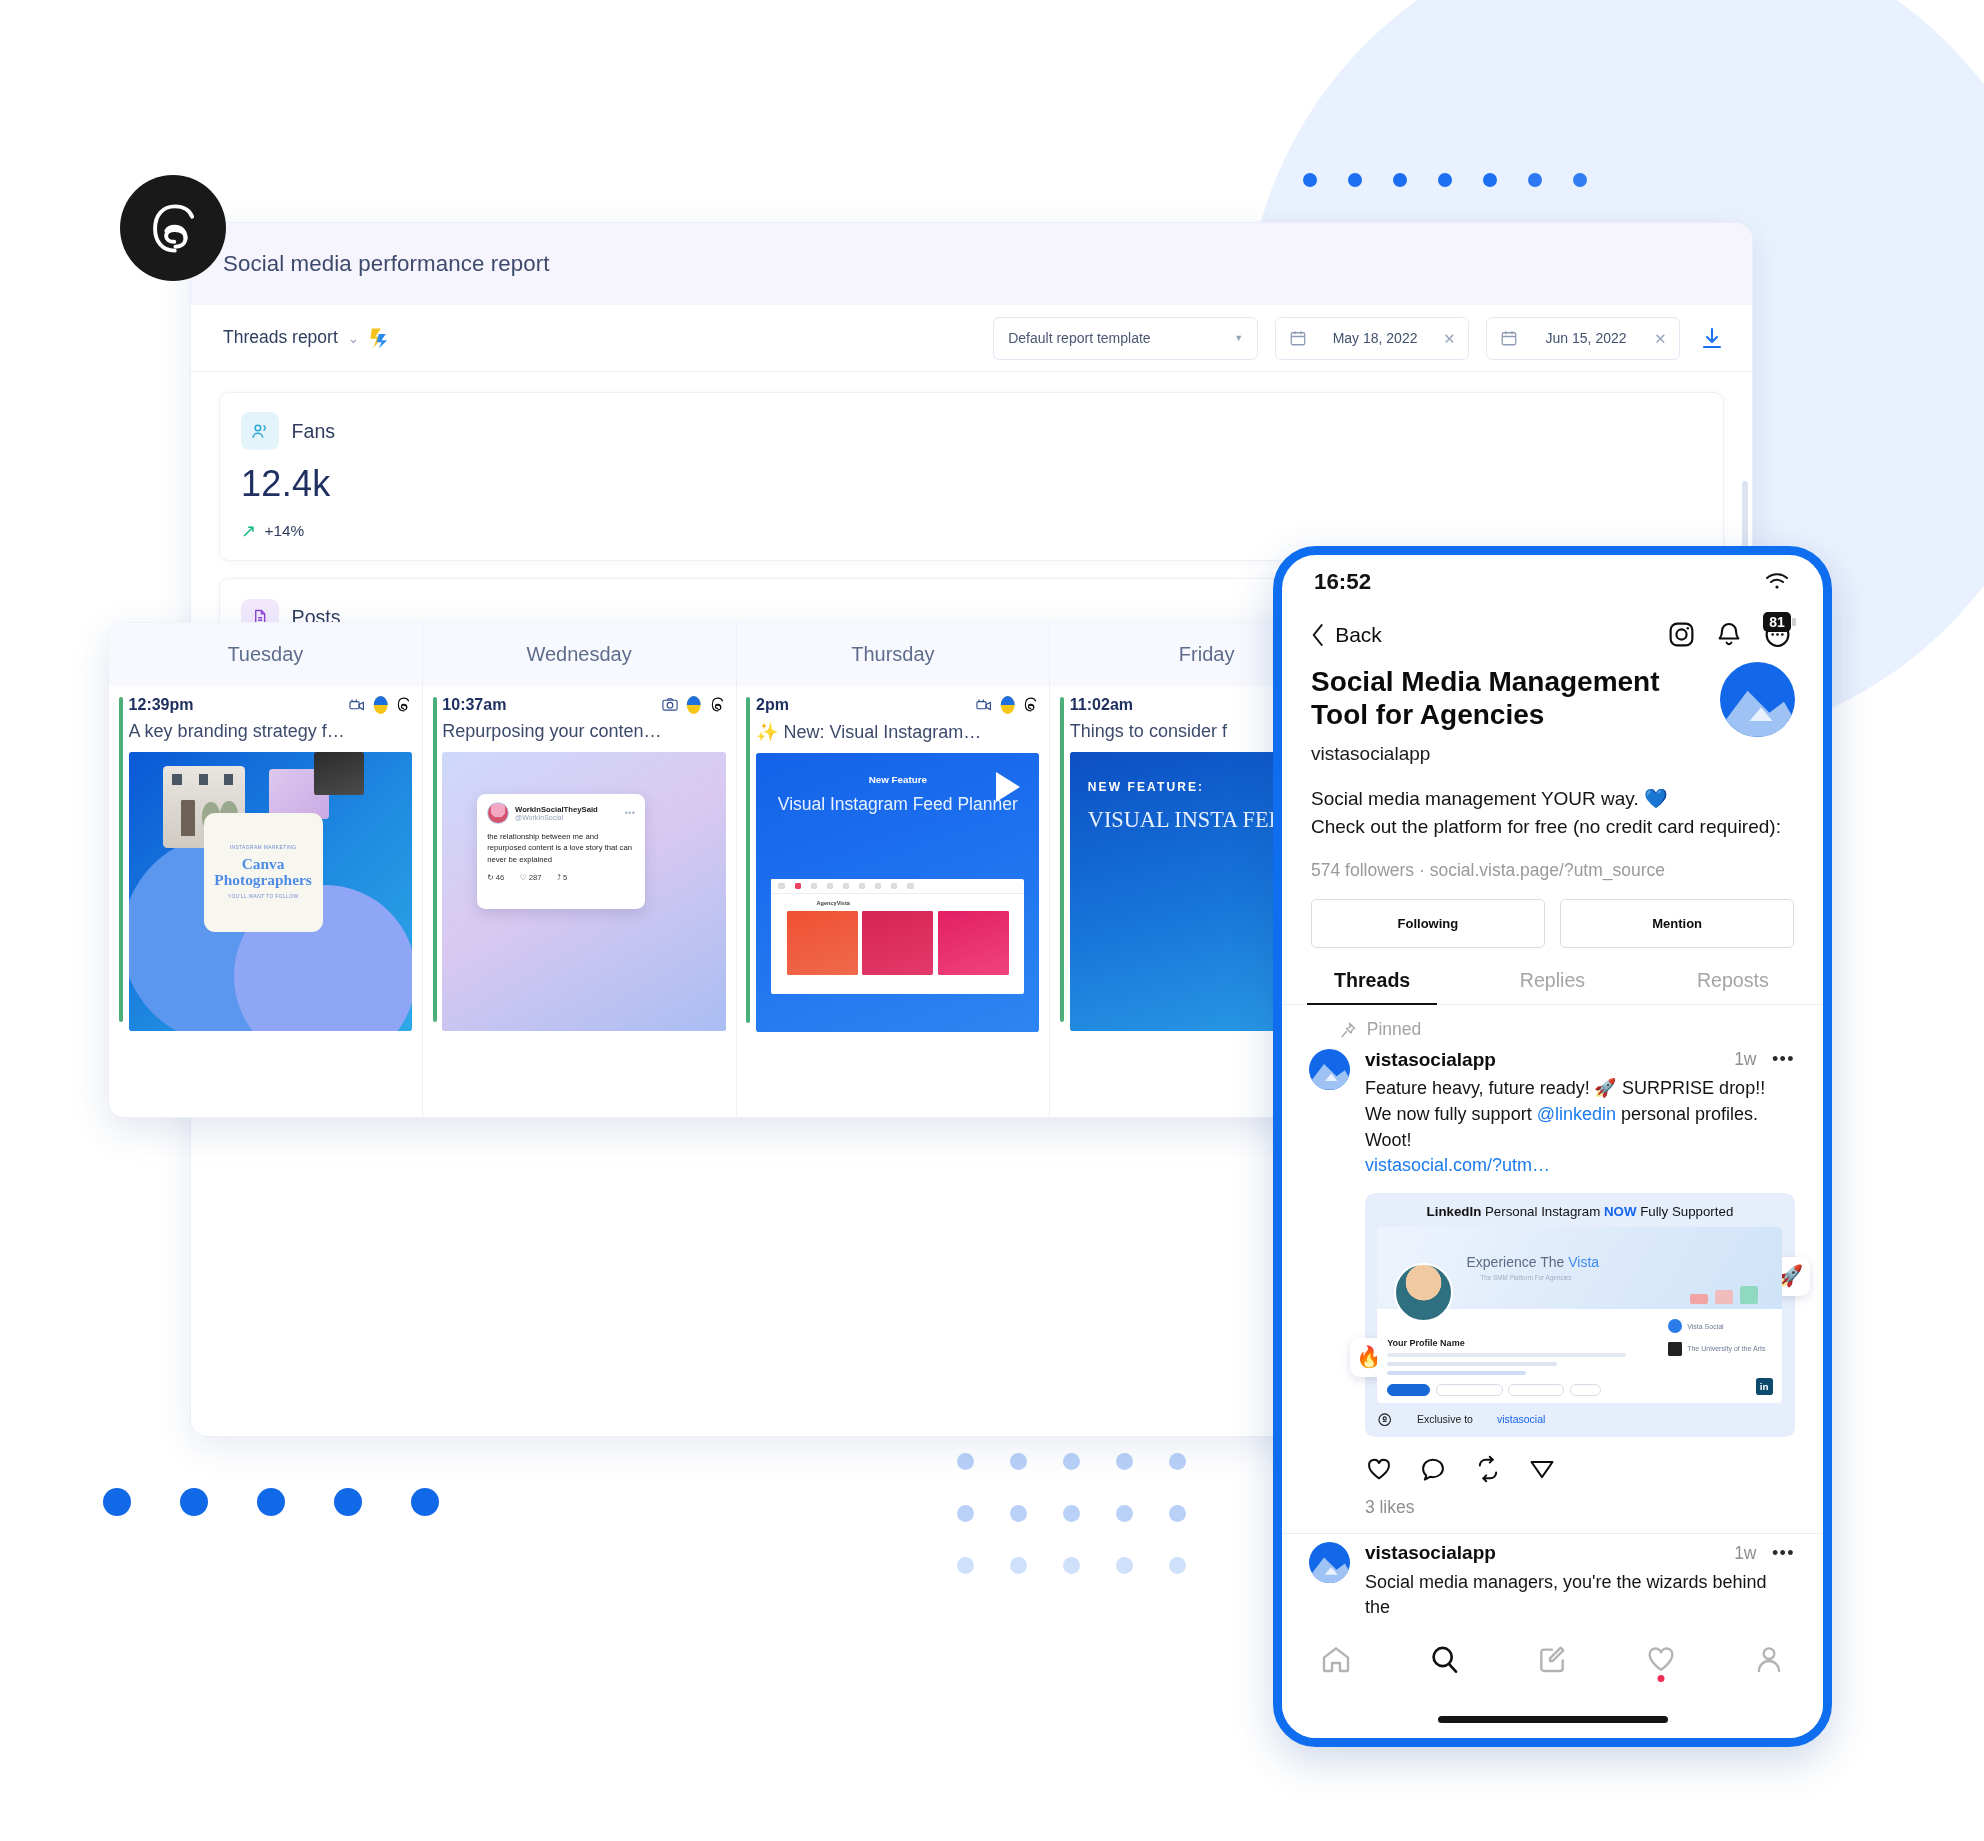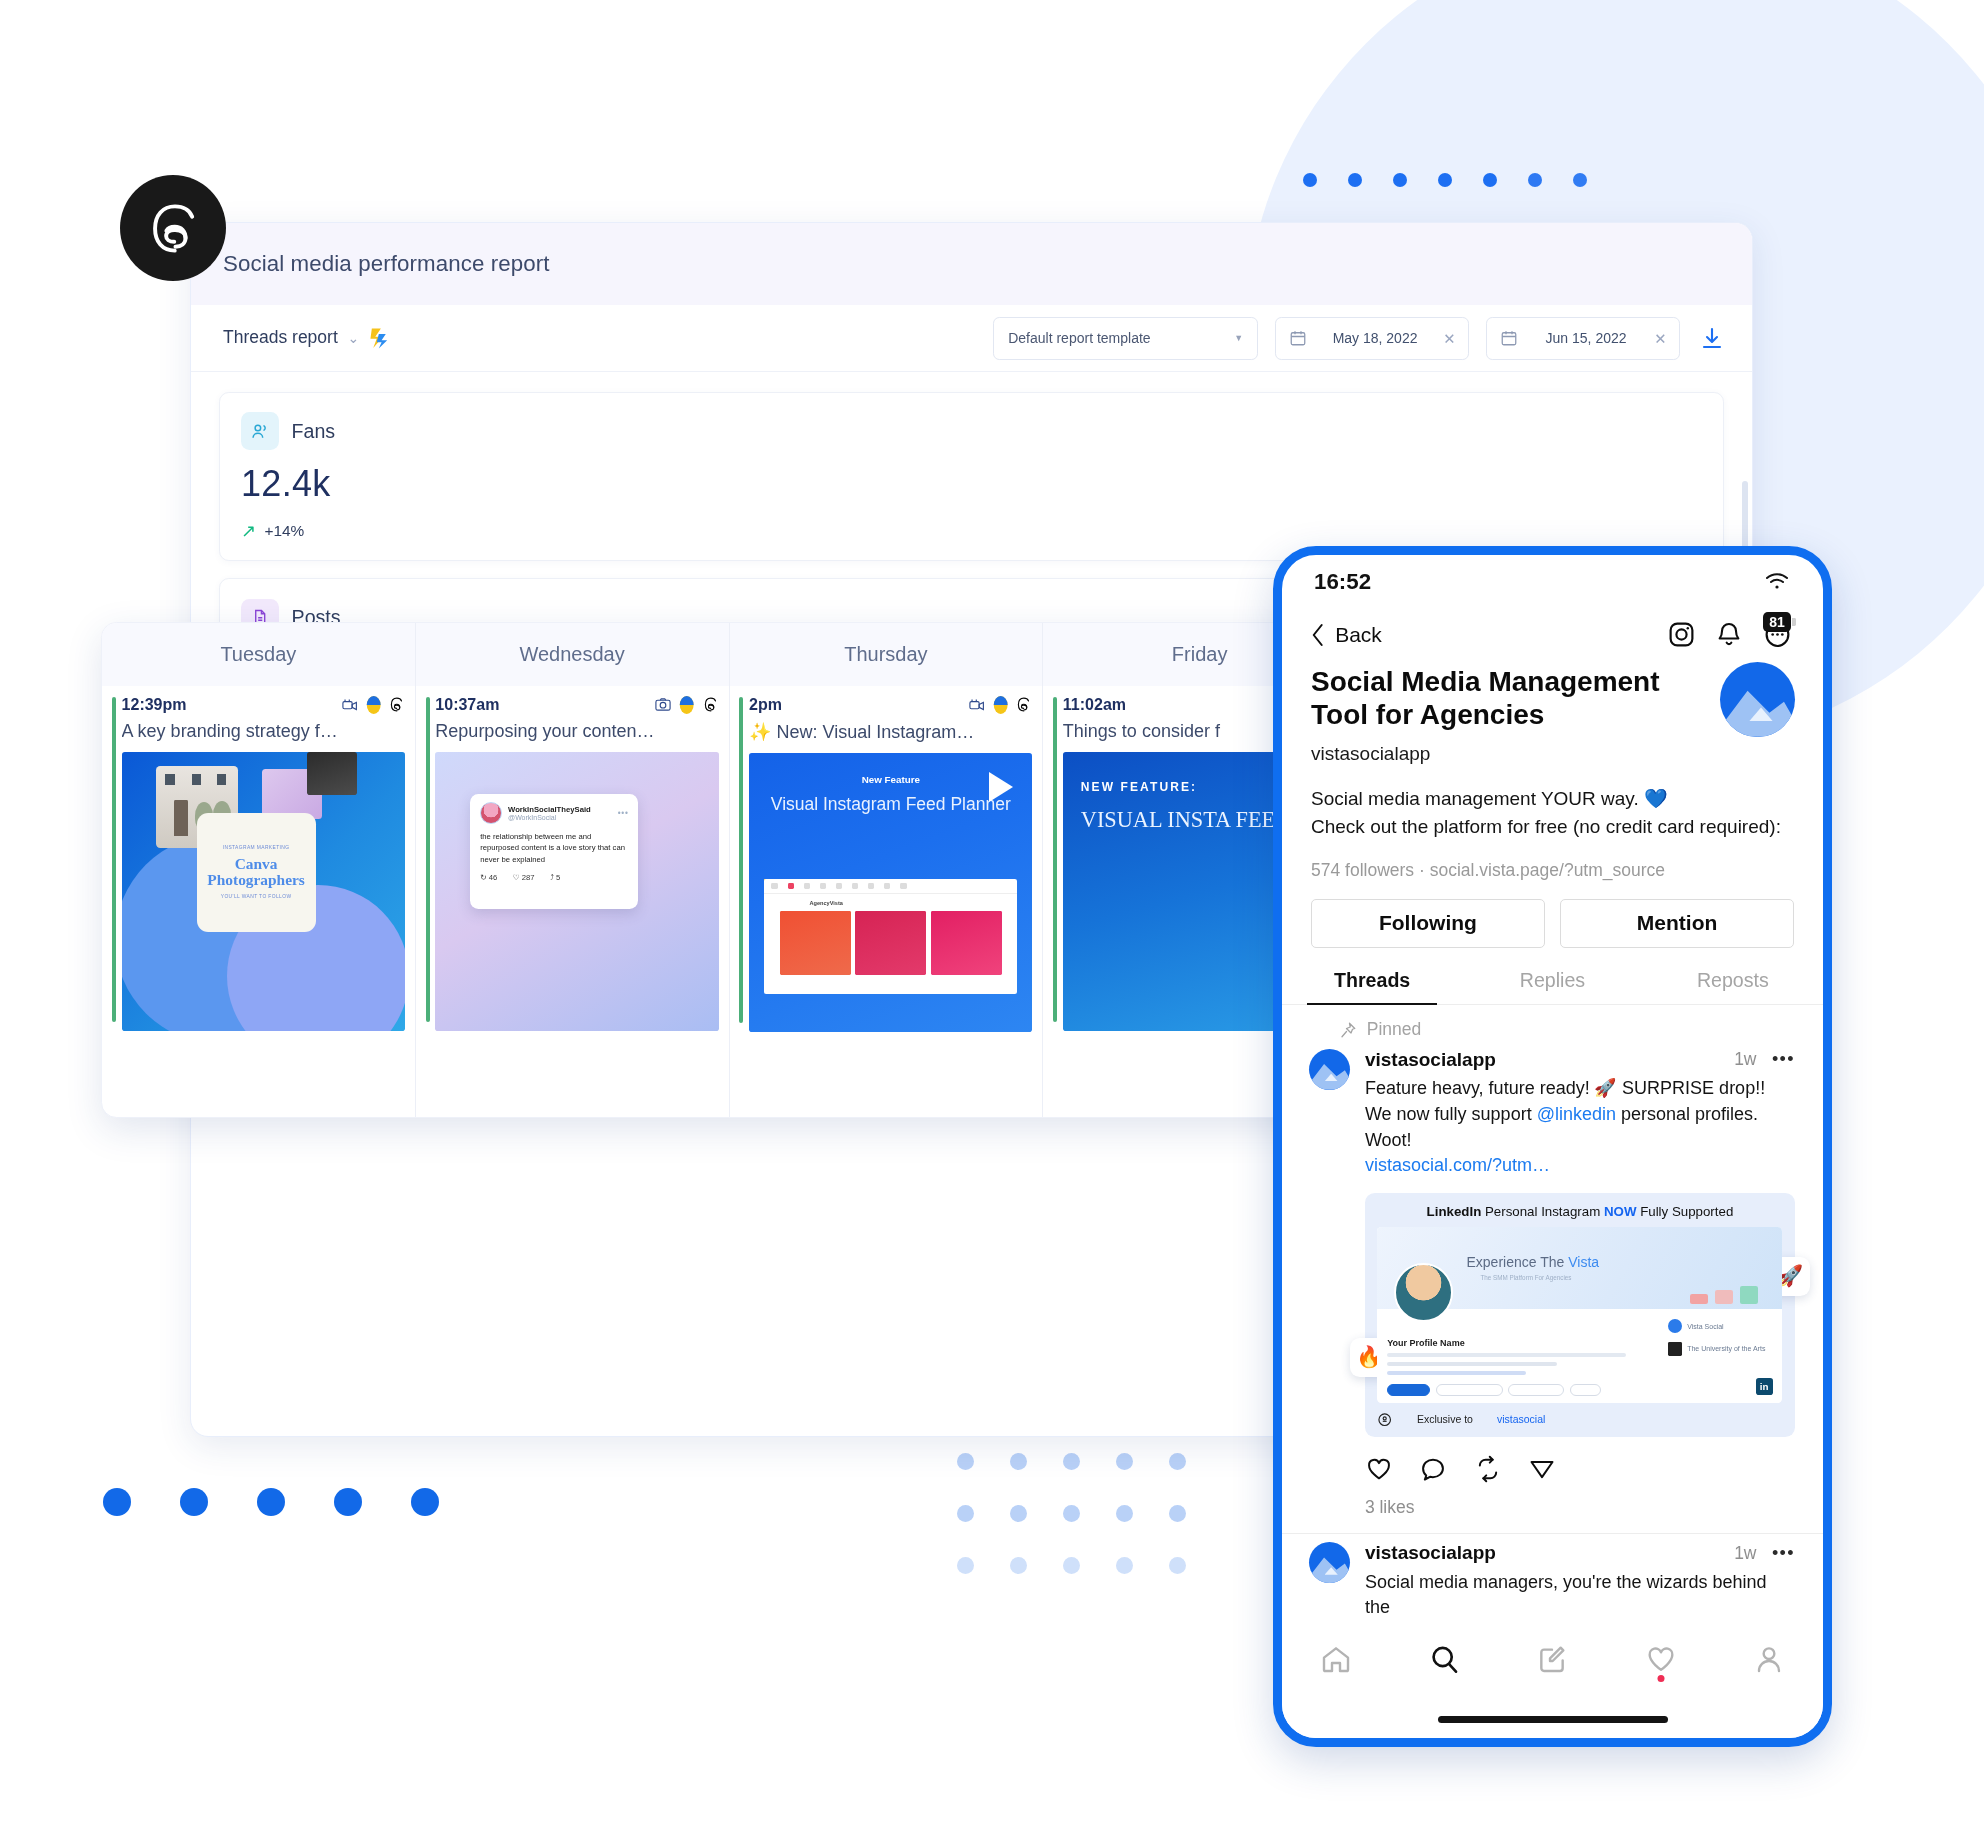--- a/index.html
+++ b/index.html
@@ -97,21 +97,21 @@
   .followers-table { position: absolute; left: 223px; top: 1208px; width: 754px; }
   .ft-row { display: flex; align-items: center; height: 50px; font-size: 17px; color: #31406230; }
 
   .big-total { position: absolute; left: 1187px; top: 1198px; text-align: center; }
   .big-total .tlabel { font-size: 15.4px; color: #8b97b2; }
 
   .scrollbar { position: absolute; right: 4.2px; top: 258px; width: 6.3px; height: 447px; border-radius: 4.2px; background: #dde4f1; }
 
   
   .calendar {
-    position: absolute; left: 101px; top: 622px;
+    position: absolute; left: 108px; top: 622px;
     width: 1257px; height: 496px;
     background: #fff; border-radius: 15.4px;
     box-shadow: 0 11.2px 36px rgba(30,60,130,.13);
     overflow: hidden; border: 0.7px solid #eef1f9;
     z-index: 20;
   }
   .cal-head { display: flex; height: 63px; background: #f8f9fe; }
   .cal-head .day {
     flex: 1; display: flex; align-items: center; justify-content: center;
     font-size: 20px; color: #5f6d8c; border-right: 0.7px solid #eceff7;
@@ -218,21 +218,21 @@
   .ph-avatar .mtn { position:absolute; left:-7px; bottom:0; width: 91px; height: 50px;
      background:#9ec2f4; clip-path: polygon(0 100%, 38% 8%, 62% 52%, 78% 30%, 100% 100%); }
   .ph-avatar .snow { position:absolute; left: 29px; bottom: 15.4px; width: 24px; height: 14px; background:#e8f1fd;
      clip-path: polygon(0 100%, 50% 0, 100% 100%); }
   .ph-handle { font-size: 19px; color: #1a1a1a; margin-top: 12.6px; }
   .ph-bio { font-size: 19px; color: #141414; margin-top: 19.6px; line-height: 1.5; }
   .ph-meta { font-size: 17.5px; color: #9a9a9a; margin-top: 18px; }
 
   .ph-btns { display:flex; gap: 15.4px; padding: 18px 29px 0 29px; }
   .ph-btn { flex:1; height: 49px; border: 0.7px solid #dcdcdc; border-radius: 5px; display:flex;
-     align-items:center; justify-content:center; font-size: 21px; font-weight: bold; color: #0d0d0d; }
+     align-items:center; justify-content:center; font-size: 13px; font-weight: bold; color: #0d0d0d; }
 
   .ph-tabs { display:flex; margin-top: 21px; border-bottom: 0.7px solid #ededed; }
   .ph-tab { flex:1; text-align:center; padding-bottom: 12.6px; font-size: 19.6px; color: #a5a5a5; position: relative; }
   .ph-tab.active { color:#111; font-weight: bold; }
   .ph-tab.active::after { content:""; position:absolute; left: 14%; right: 14%; bottom: -0.7px; height: 2.1px; background:#111; }
 
   .ph-pinned { display:flex; align-items:center; gap: 9.8px; padding: 14px 0 0 57px; font-size: 17.5px; color:#a3a3a3; }
 
   .ph-post { display:flex; gap: 15.4px; padding: 8.4px 28px 0 26.5px; }
   .pp-av { width: 41px; height: 41px; border-radius: 50%; overflow:hidden; background:#1268e9; position:relative; flex:0 0 auto;}

